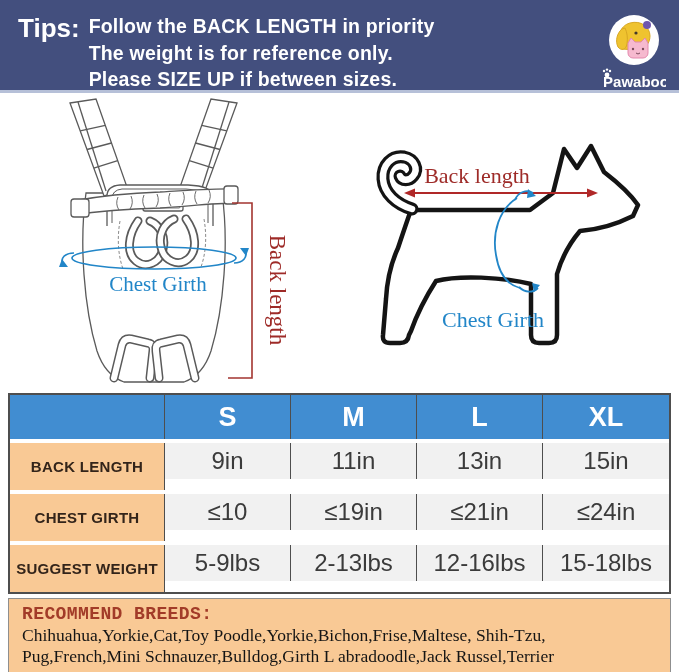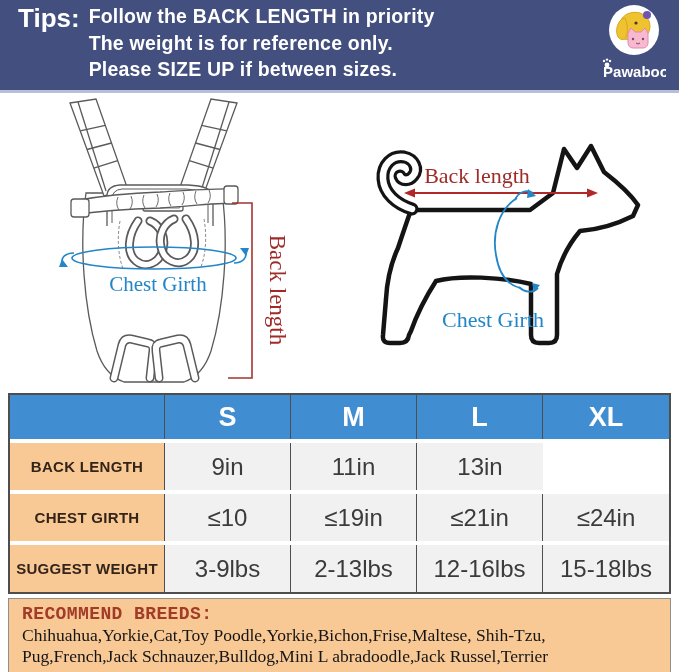--- a/index.html
+++ b/index.html
@@ -7,21 +7,21 @@
   body {
     width:679px; height:672px; background:#ffffff;
     font-family:"Liberation Sans", sans-serif;
     overflow:hidden;
   }
   
   .header {
     height:93px; background:#434f7e; color:#fff;
     border-bottom:3px solid #b6c0d8;
     display:flex; align-items:flex-start;
-    padding:3px 10px 0 18px;
+    padding:13px 10px 0 18px;
   }
   .tips-label { font-size:26px; font-weight:bold; margin-right:9px; line-height:30px; }
   .tips-lines { font-weight:bold; font-size:19.5px; line-height:26.5px; letter-spacing:0.2px; }
   .logo { margin-left:auto; width:72px; text-align:center; flex-shrink:0; }
   
   .diagram-wrap { height:300px; position:relative; background:#fff; }
   .diagram-wrap svg { display:block; }
   
   .size-table { margin:0 8px; border:2px solid #4e4e4e; background:#fff; }
   .t-row { display:grid; grid-template-columns:155px 1fr 1fr 1fr 1fr; }
@@ -30,21 +30,21 @@
     display:flex; align-items:center; justify-content:center;
     border-right:1px solid #4e4e4e;
   }
   .cell:last-child { border-right:none; }
   .th { background:#418dd1; color:#fff; font-size:27px; font-weight:bold; height:44px; }
   .corner { background:#418dd1; height:44px; }
   .rowlabel {
     background:#f9c995; color:#33241a; font-weight:bold;
     font-size:15px; letter-spacing:0.3px; height:47px;
   }
-  .td { background:#f1f1f1; color:#3b3b3b; font-size:24px; height:47px; }
+  .td { background:#f1f1f1; color:#3b3b3b; font-size:24px; height:36px; }
   
   .breeds {
     margin:4px 8px 0; background:#f9c995; border:1px solid #8f8f8f;
     padding:4px 12px 8px 13px;
     font-family:"Liberation Serif", serif;
   }
   .breeds-title {
     color:#a23b28; font-weight:bold; font-size:18px; line-height:22px; letter-spacing:0.4px;font-family:Liberation Mono, monospace;
   }
   .breeds-line { color:#151515; font-size:17.5px; line-height:21px; white-space:nowrap; }
@@ -197,34 +197,35 @@
     <div class="cell th">S</div>
     <div class="cell th">M</div>
     <div class="cell th">L</div>
     <div class="cell th">XL</div>
   </div>
   <div class="t-row">
     <div class="cell rowlabel">BACK LENGTH</div>
     <div class="cell td">9in</div>
     <div class="cell td">11in</div>
     <div class="cell td">13in</div>
+    <div class="cell td">15in</div>
   </div>
   <div class="t-row">
     <div class="cell rowlabel">CHEST GIRTH</div>
     <div class="cell td">≤10</div>
     <div class="cell td">≤19in</div>
     <div class="cell td">≤21in</div>
     <div class="cell td">≤24in</div>
   </div>
   <div class="t-row">
     <div class="cell rowlabel">SUGGEST WEIGHT</div>
-    <div class="cell td">3-9lbs</div>
+    <div class="cell td">5-9lbs</div>
     <div class="cell td">2-13lbs</div>
     <div class="cell td">12-16lbs</div>
     <div class="cell td">15-18lbs</div>
   </div>
 </div>
 
 <div class="breeds">
   <div class="breeds-title">RECOMMEND BREEDS:</div>
   <div class="breeds-line">Chihuahua,Yorkie,Cat,Toy Poodle,Yorkie,Bichon,Frise,Maltese, Shih-Tzu,</div>
-  <div class="breeds-line">Pug,French,Jack Schnauzer,Bulldog,Mini L abradoodle,Jack Russel,Terrier</div>
+  <div class="breeds-line">Pug,French,Mini Schnauzer,Bulldog,Girth L abradoodle,Jack Russel,Terrier</div>
 </div>
 
 </body></html>

